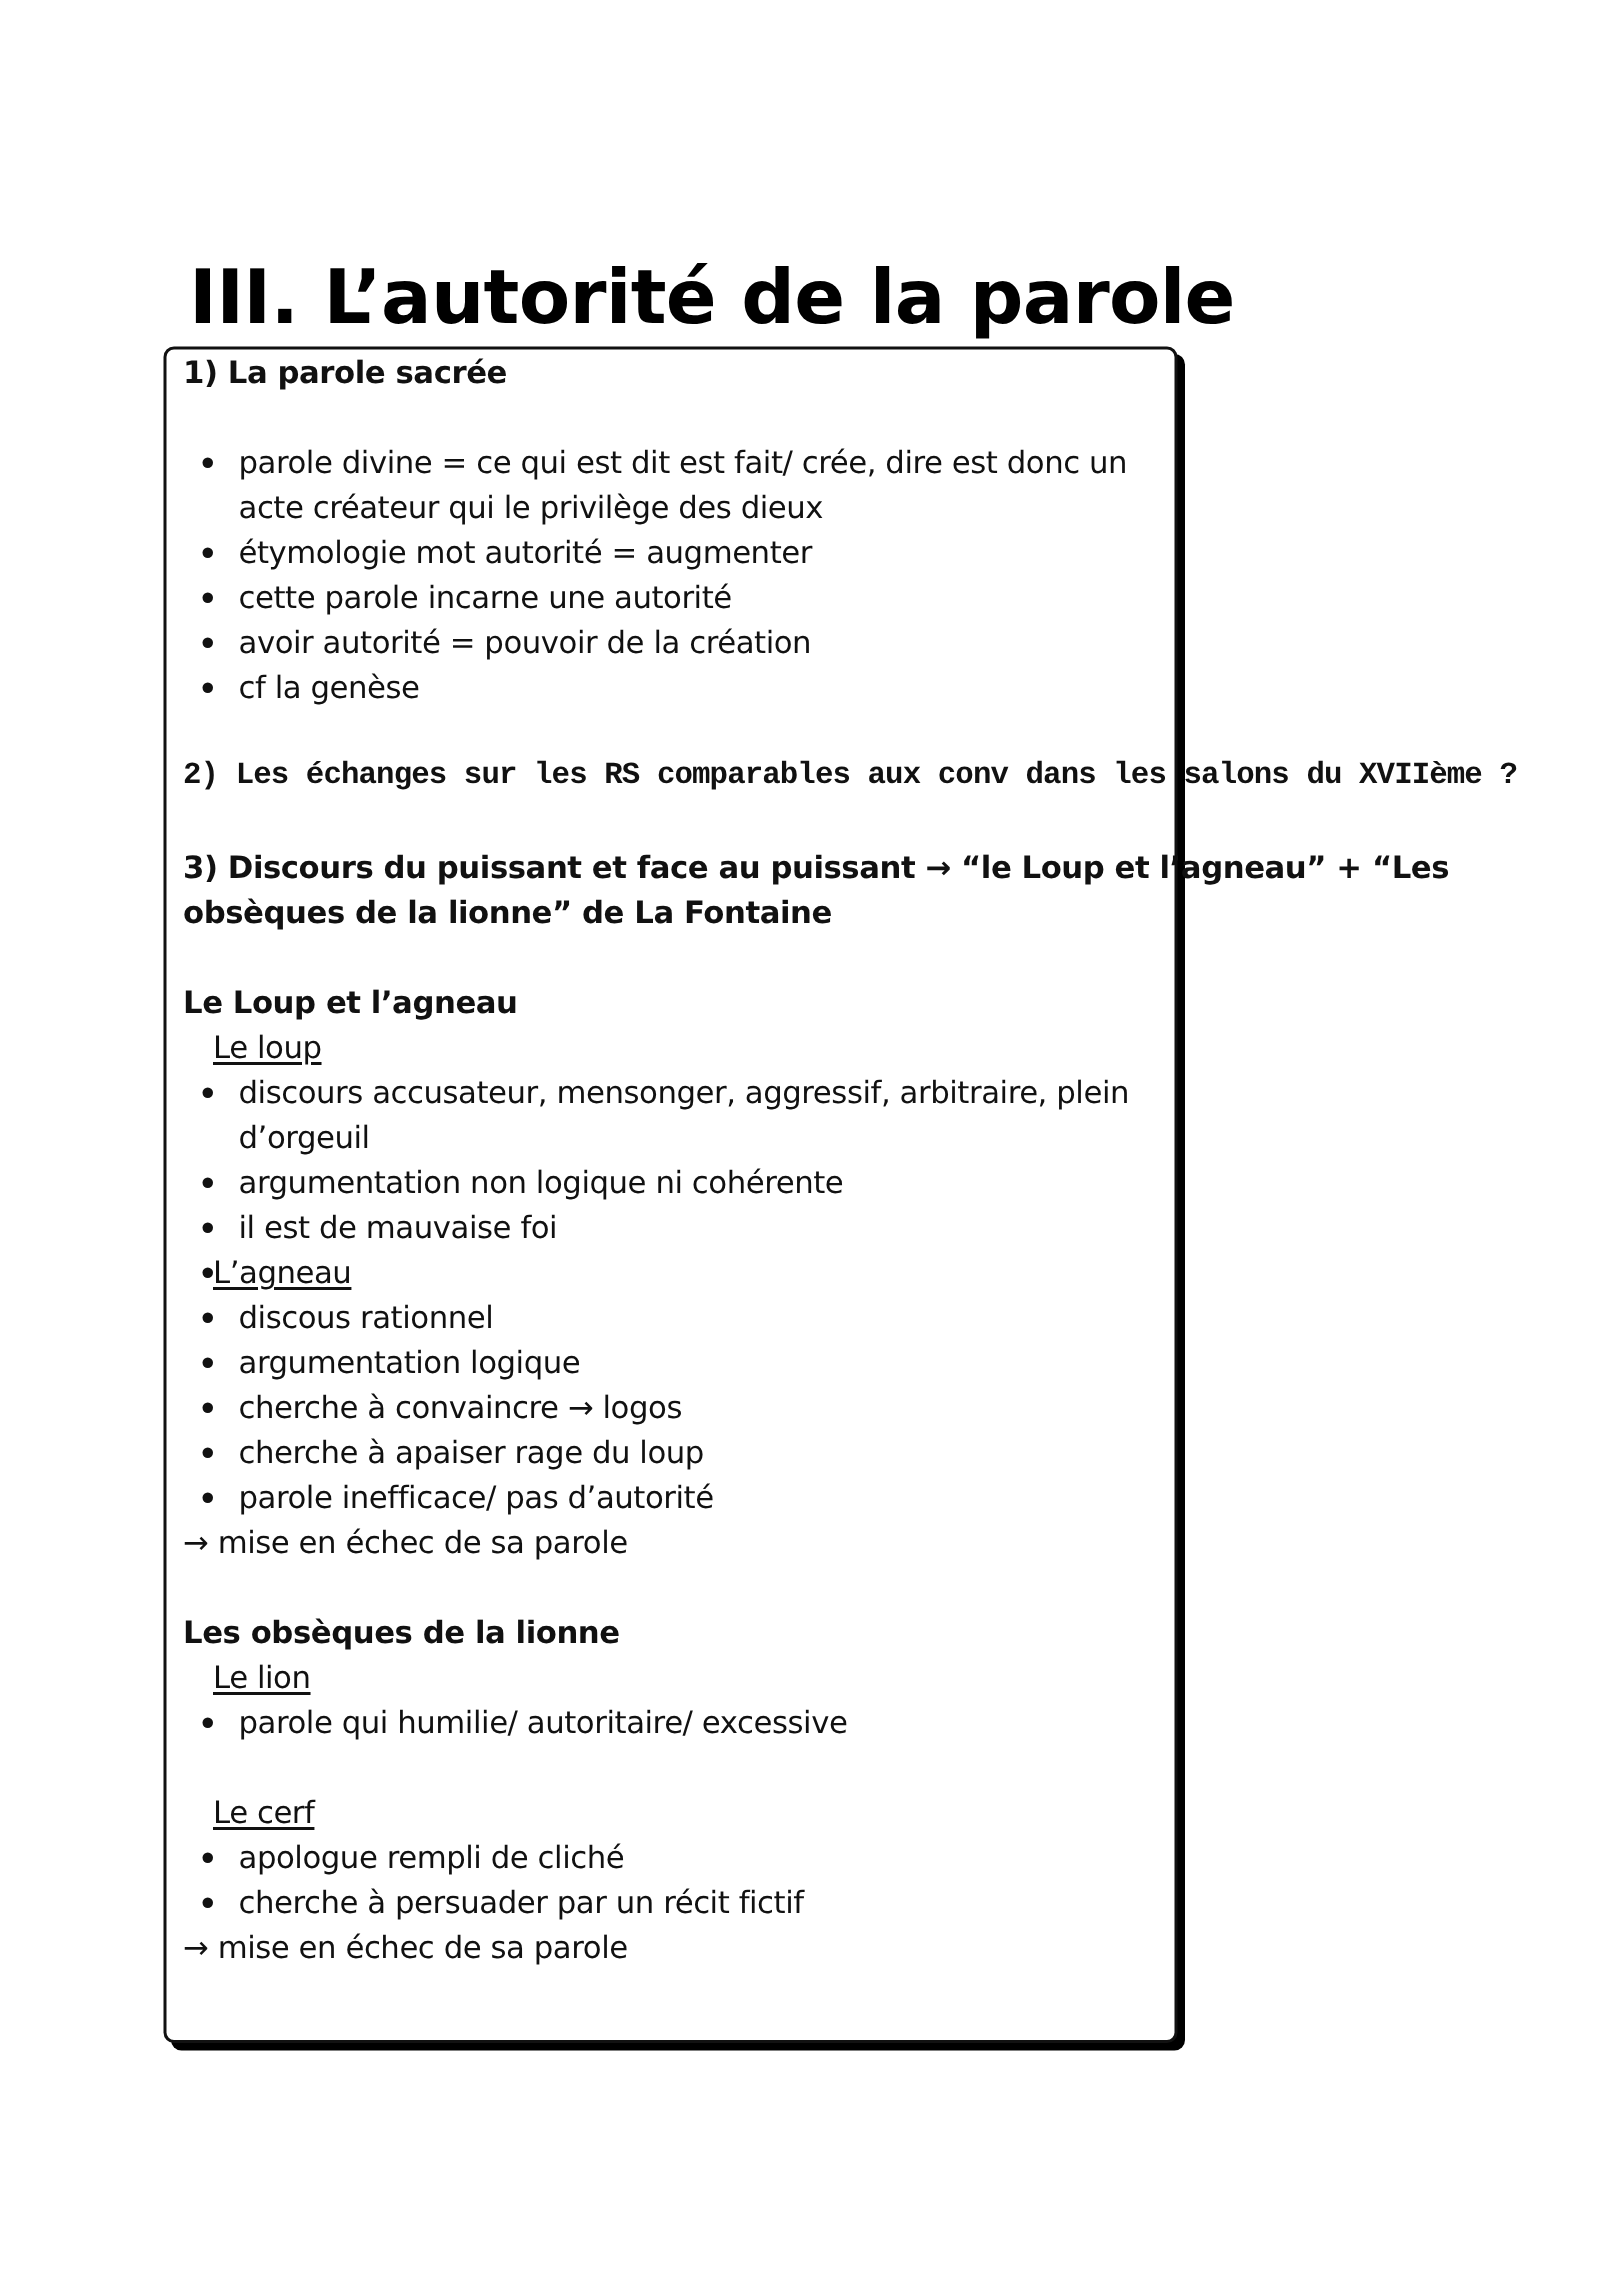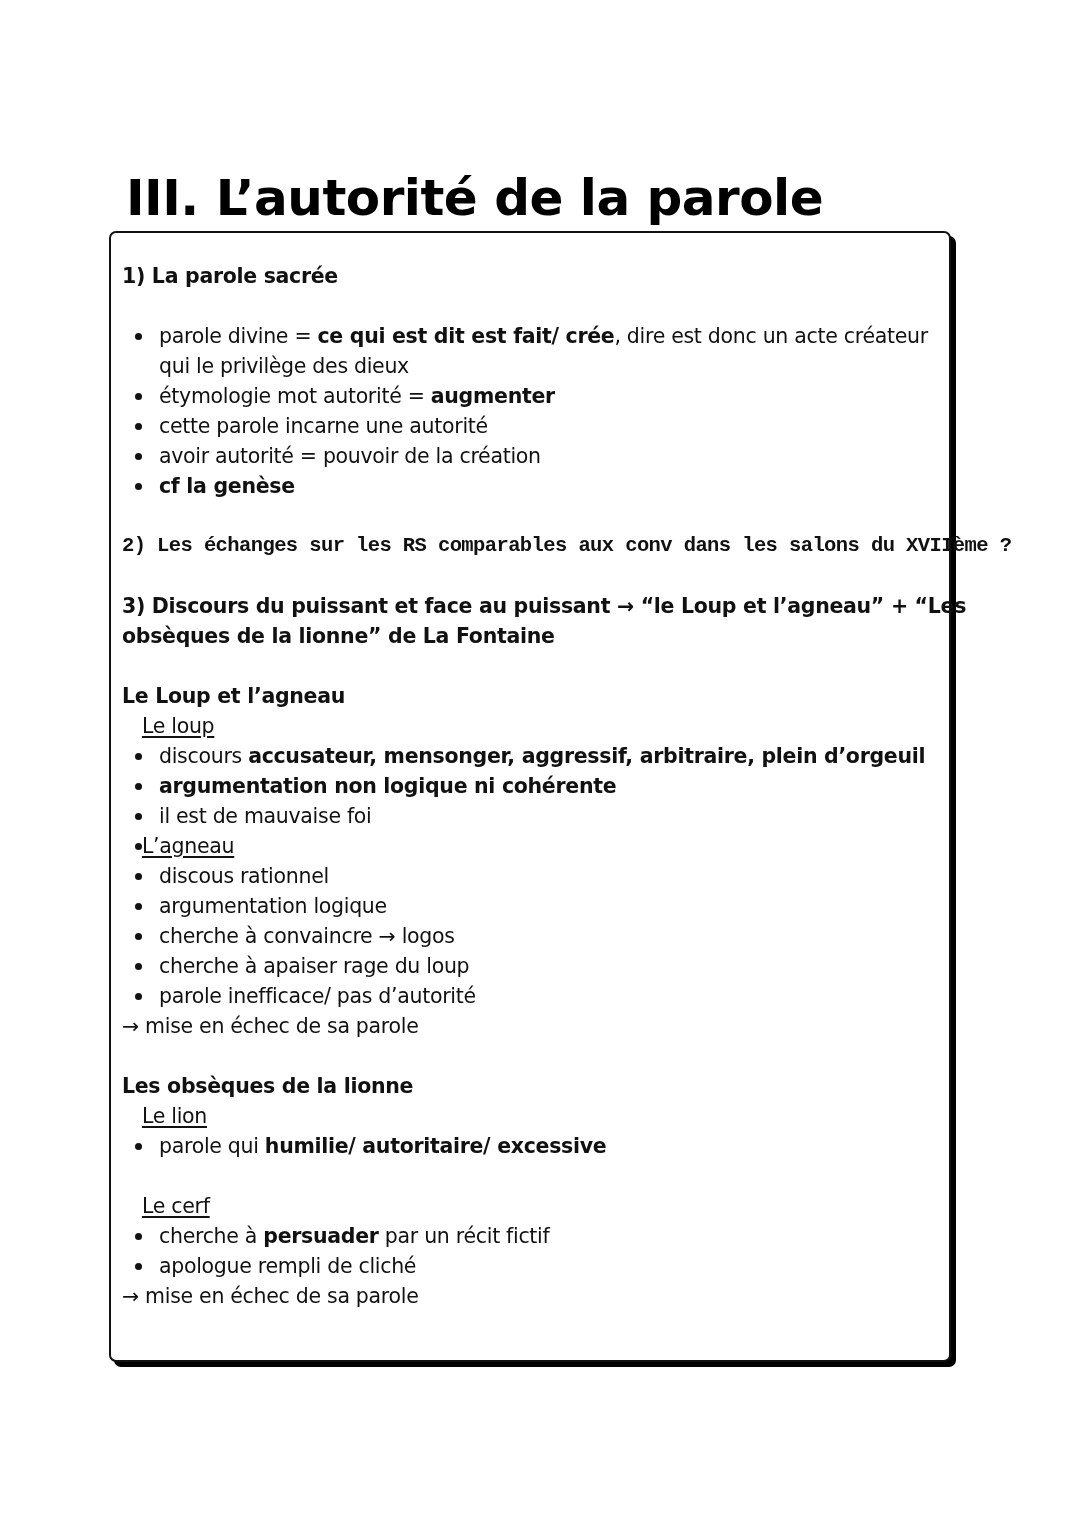--- a/index.html
+++ b/index.html
@@ -24,28 +24,28 @@
       letter-spacing: -0.5px;
       line-height: 64px;
       font-family: "DejaVu Sans", "Liberation Sans", sans-serif;
       color: #000;
       text-align: right;
     }
     .note-box {
       position: absolute;
       left: 109px;
       top: 231px;
-      width: 842px;
+      width: 676px;
       height: 1131px;
       border: 2px solid #111;
       border-radius: 7px;
       box-shadow: 5px 5px 0 0 #000;
       background: #fff;
       box-sizing: border-box;
-      padding: 28px 10px 0 11px;
+      padding: 0 10px 0 11px;
     }
     .content {
       font-size: 20.5px;
       line-height: 30px;
       letter-spacing: -0.3px;
     }
     .line {
       height: 30px;
       white-space: nowrap;
     }
@@ -75,21 +75,21 @@
       left: 13px;
       top: 12px;
       width: 7px;
       height: 7px;
       border-radius: 50%;
       background: #111;
     }
     ul.bullets li.wrap {
       white-space: normal;
     }
-    b { font-weight: bold; margin-top: 10px; }
+    b { font-weight: normal; margin-top: 10px; }
   </style>
 </head>
 <body>
 
 <h1 class="page-title">III. L’autorité de la parole</h1>
 
 <div class="note-box">
   <div class="content">
 
     <div class="line heading">1) La parole sacrée</div>
@@ -176,23 +176,23 @@
       <li>
         <span class="dot"></span>
         <span>parole qui </span><b>humilie/ autoritaire/ excessive</b>
       </li>
     </ul>
     <div class="blank"></div>
     <div class="line"><span class="sub">Le cerf</span></div>
     <ul class="bullets">
       <li>
         <span class="dot"></span>
-        <span>cherche à </span><b>persuader</b><span> par un récit fictif</span>
+        <span>apologue rempli de cliché</span>
       </li>
       <li>
         <span class="dot"></span>
-        <span>apologue rempli de cliché</span>
+        <span>cherche à </span><b>persuader</b><span> par un récit fictif</span>
       </li>
     </ul>
     <div class="line">→ mise en échec de sa parole</div>
 
   </div>
 </div>
 
 </body></html>

